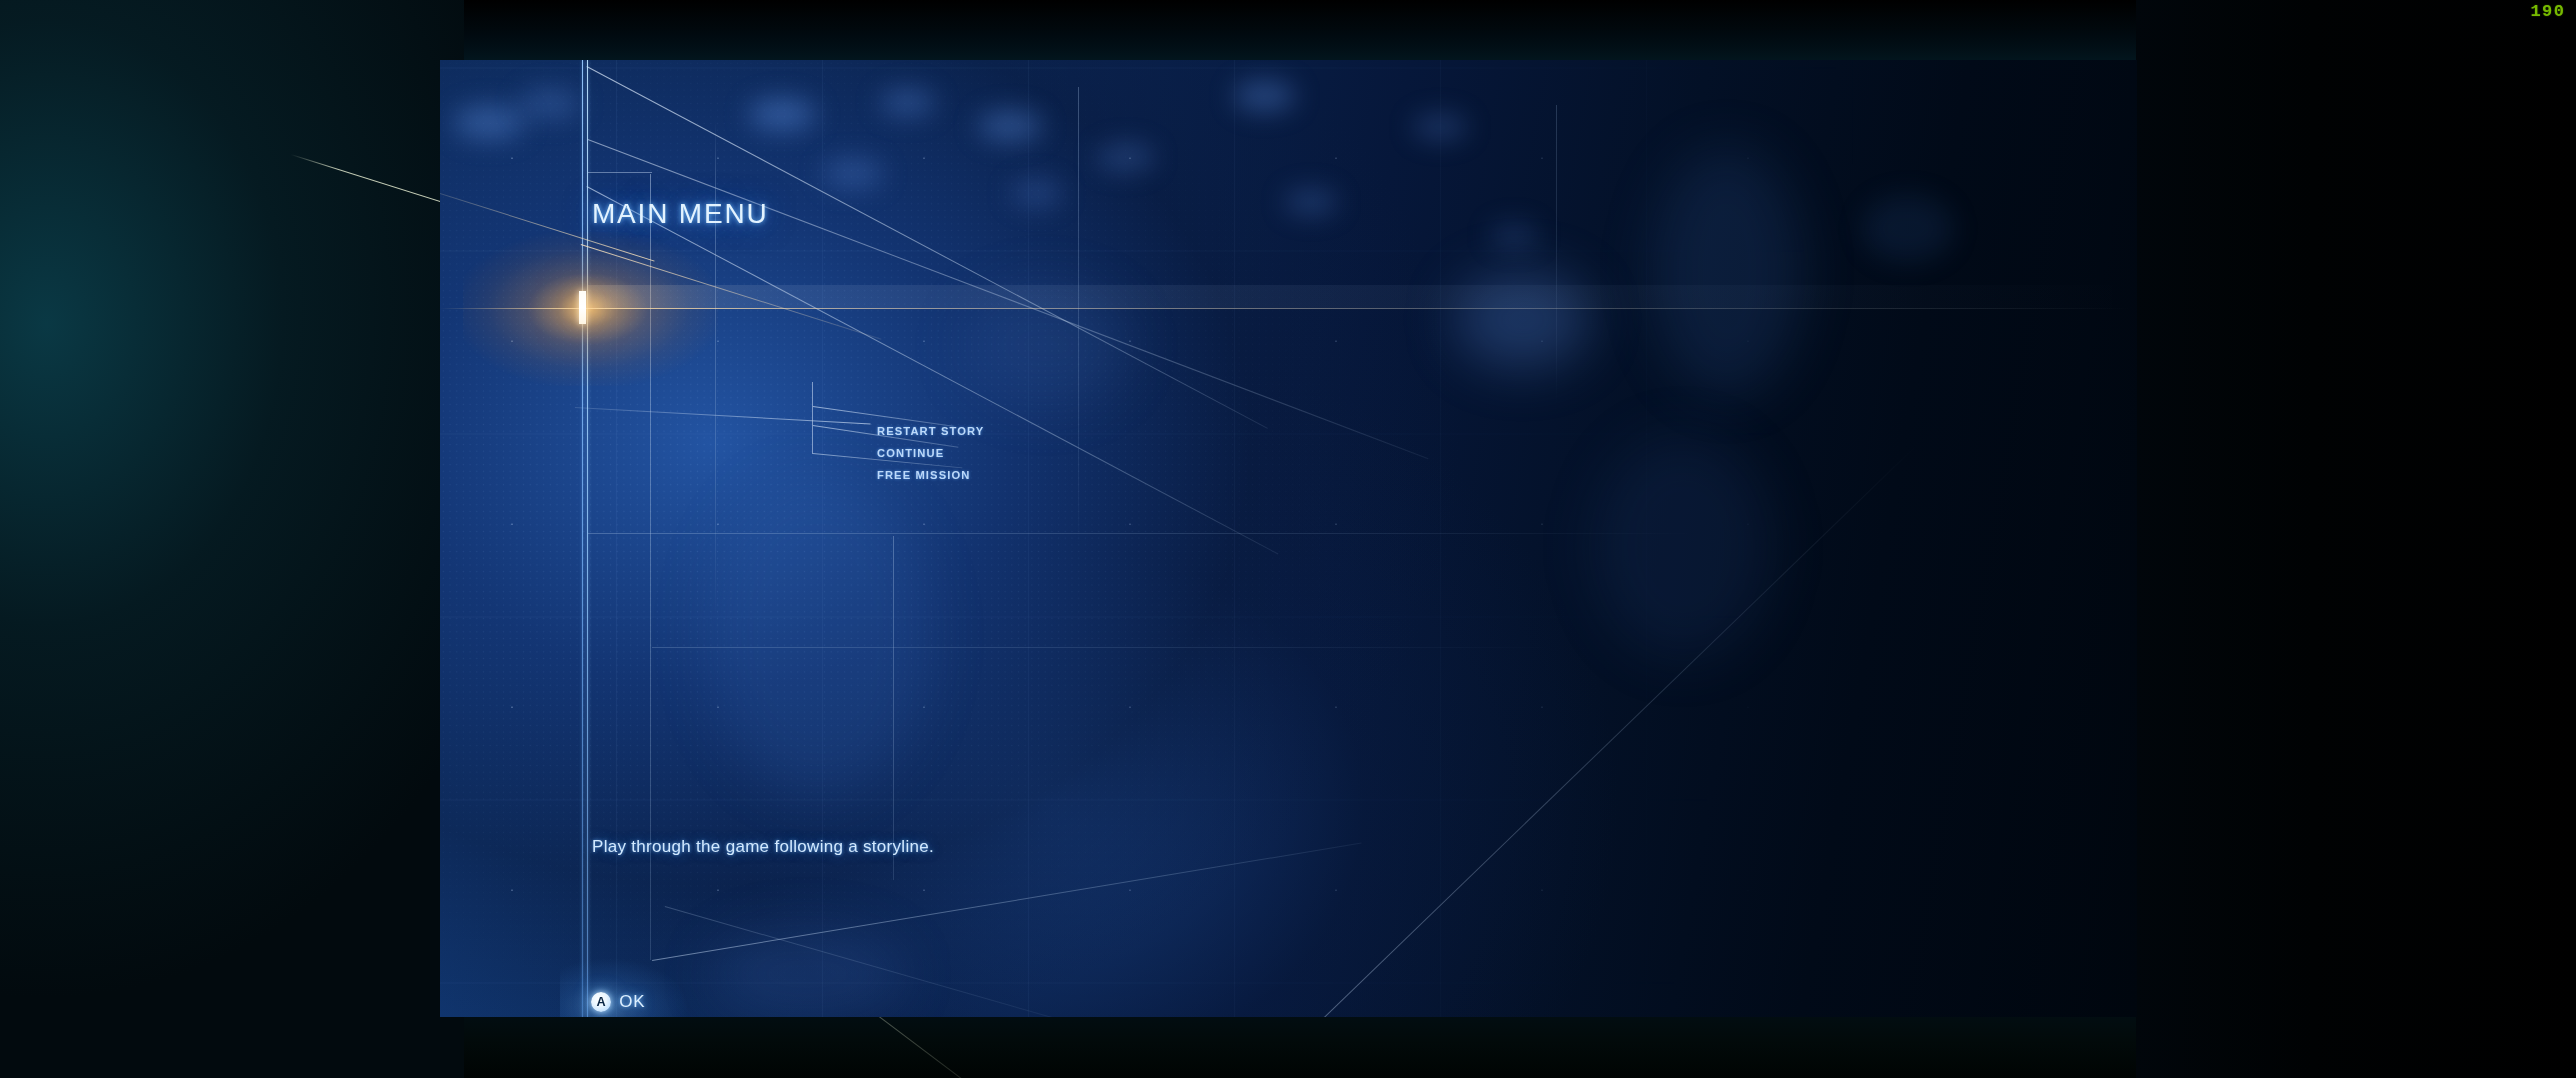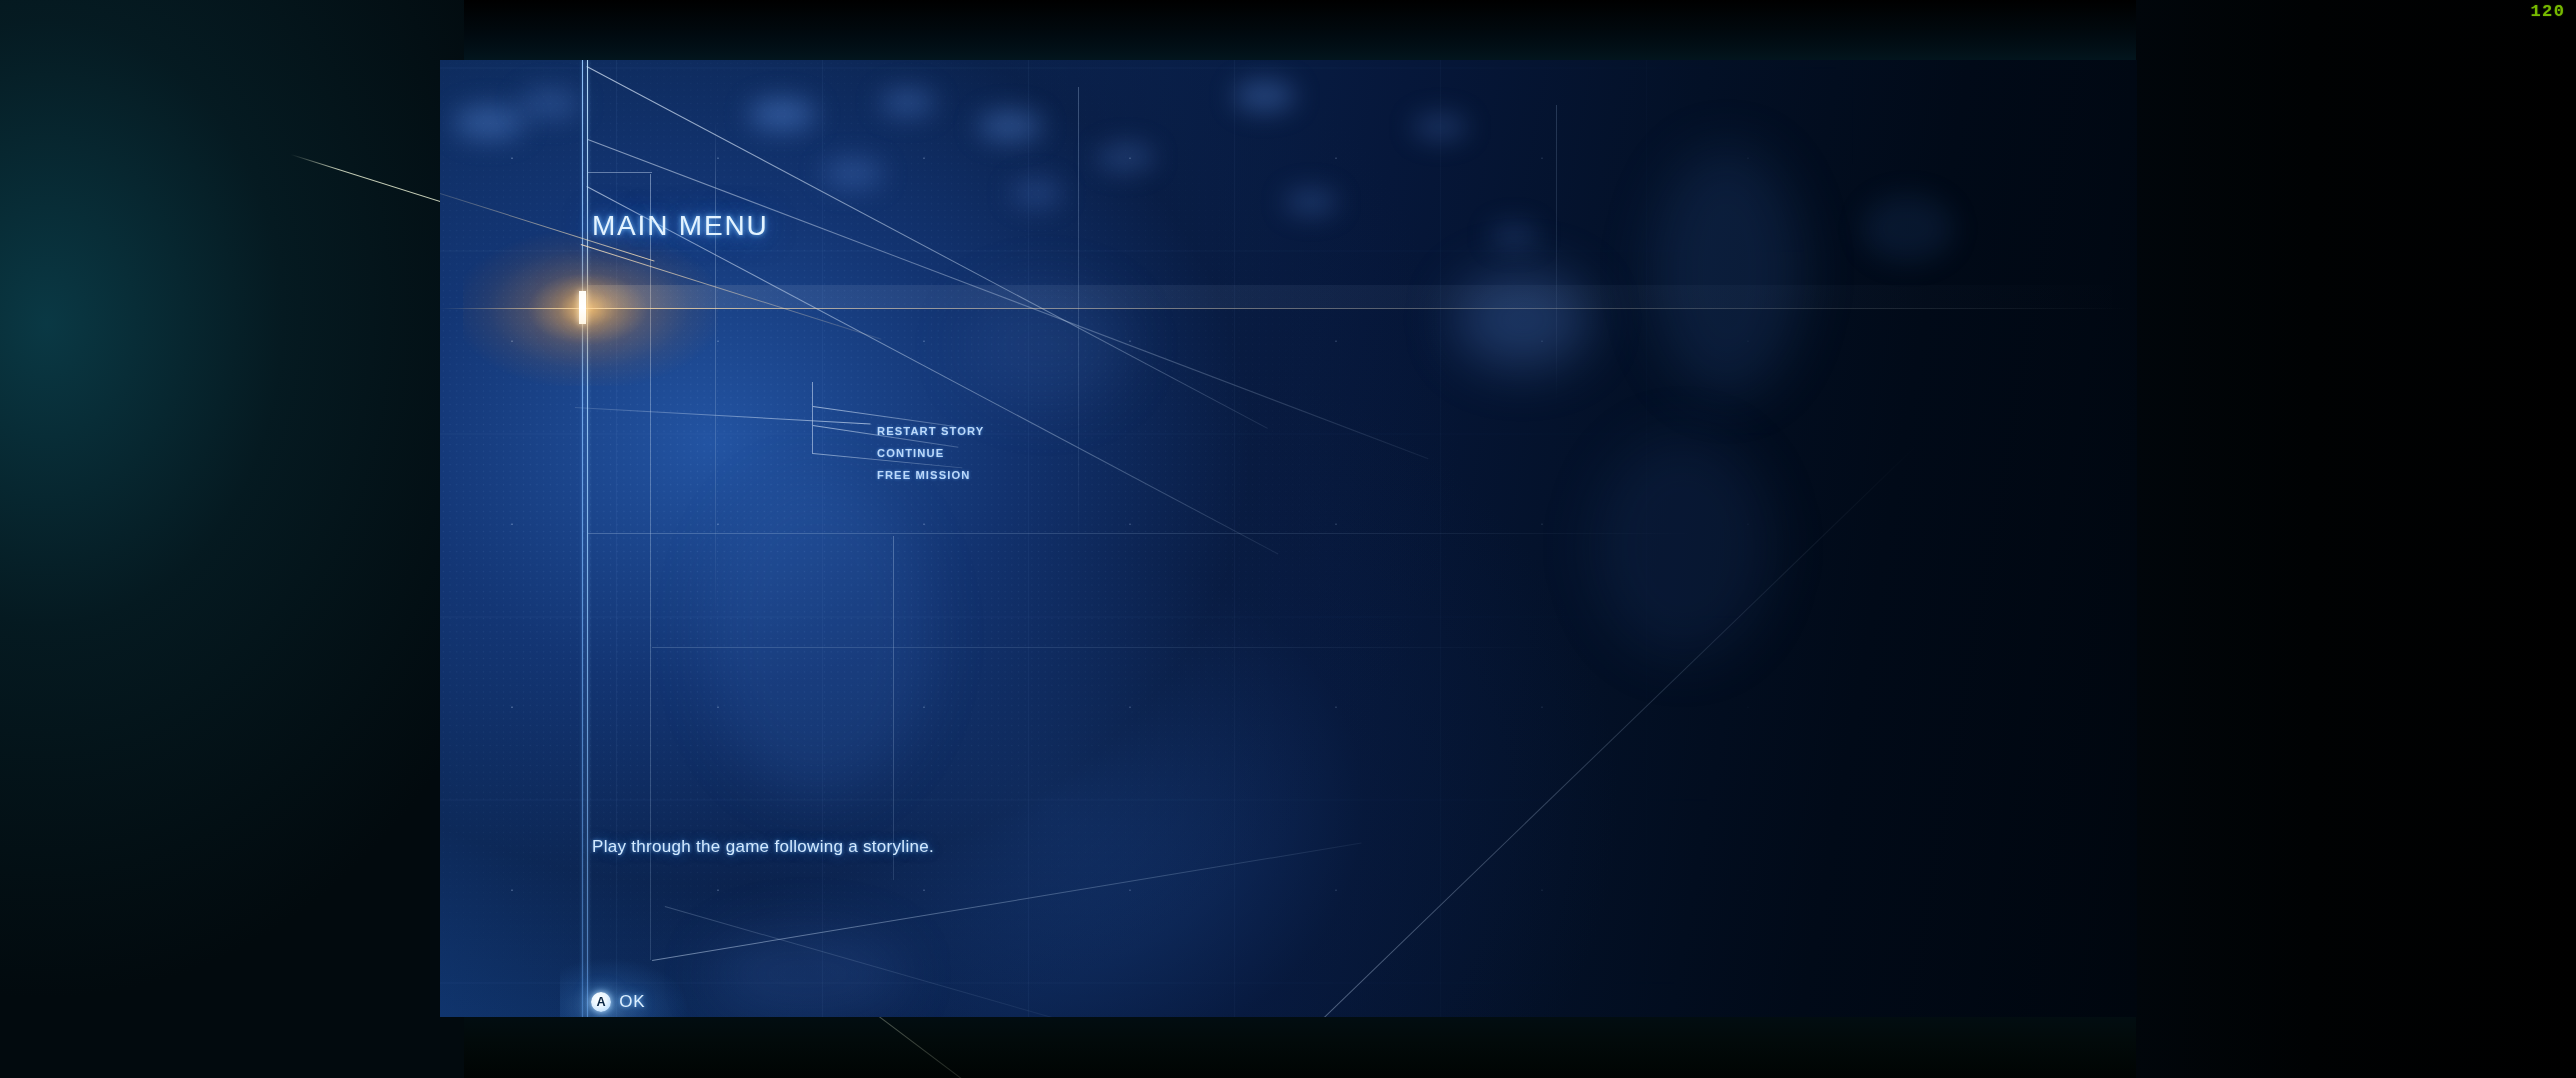--- a/index.html
+++ b/index.html
@@ -91,21 +91,21 @@
 
   
   .spine{position:absolute;top:0;height:957px;width:0.7px;}
   .spine-a{left:142px;background:linear-gradient(180deg,rgba(150,200,255,.95) 0%,rgba(120,180,250,.75) 55%,rgba(90,150,225,.55) 100%);box-shadow:0 0 3px rgba(120,185,255,.6);}
   .spine-b{left:147px;background:linear-gradient(180deg,rgba(185,225,255,.95) 0%,rgba(150,205,255,.8) 55%,rgba(110,170,240,.6) 100%);box-shadow:0 0 3.7px rgba(150,205,255,.65);}
 
   
   #panel .content{position:absolute;inset:0;}
 
   .title{
-    position:absolute;left:152px;top:150px;
+    position:absolute;left:152px;top:138px;
     font-size:28px;letter-spacing:1.8px;
     color:#e3f3ff;
     text-shadow:0 0 5.2px rgba(120,195,255,.95),0 0 15px rgba(70,150,255,.75),0 0 31px rgba(40,110,230,.55);
     font-family:"Liberation Sans", sans-serif;
     font-weight:400;
     white-space:nowrap;
   }
 
   .menu{position:absolute;left:163px;top:226px;}
   .menu-item{
@@ -285,16 +285,16 @@
 
       <div class="prompt">
         <div class="glow"></div>
         <div class="btn-a">A</div>
         <div class="prompt-label">OK</div>
       </div>
 
     </div>
   </div>
 
-  <div class="fps">120</div>
+  <div class="fps">190</div>
 
 </div>
 
 
 </body></html>

